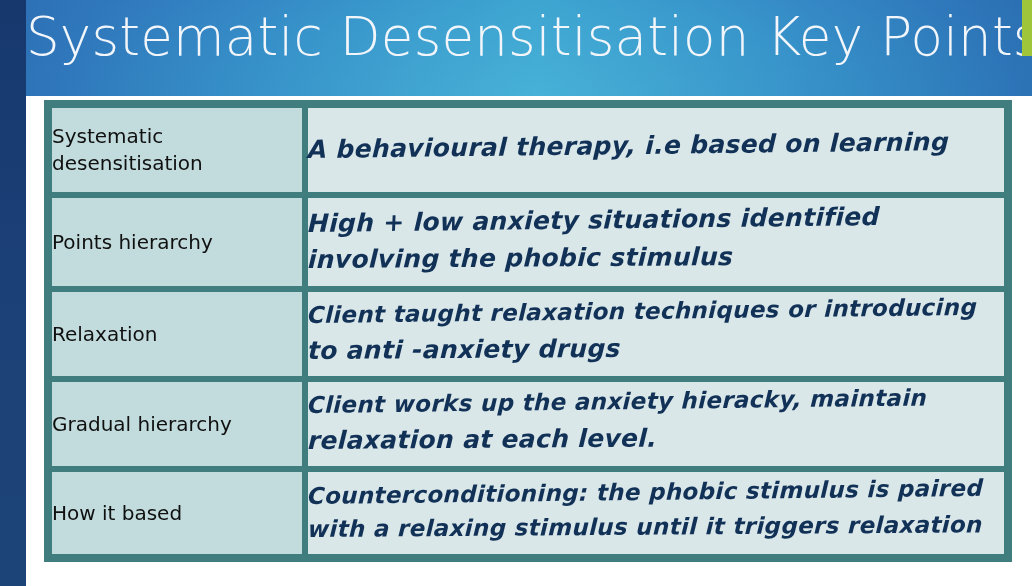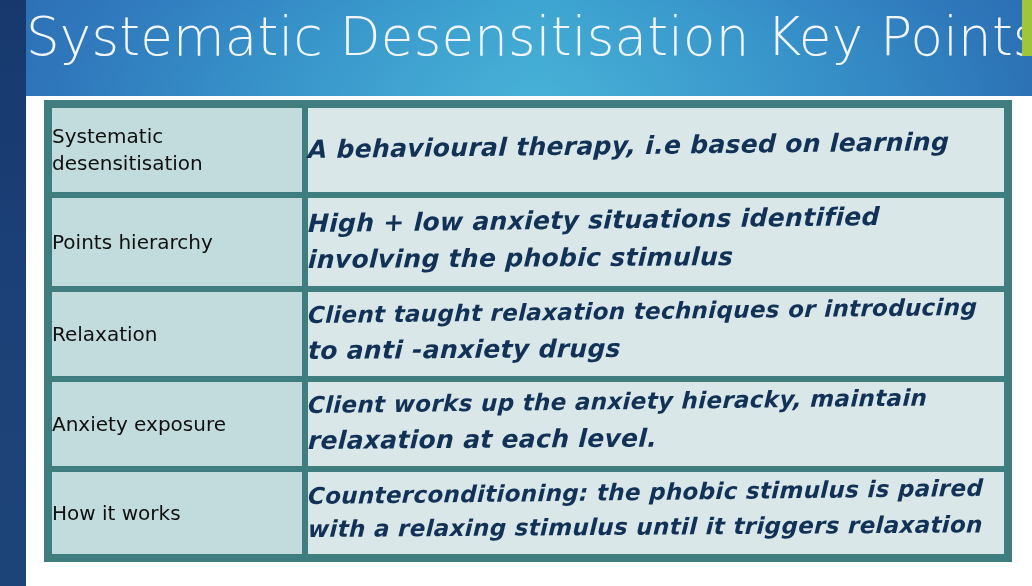--- a/index.html
+++ b/index.html
@@ -157,29 +157,29 @@
 
         <tr class="row-3">
           <td class="term-cell">Relaxation</td>
           <td class="note-cell">
             <span class="hand small">Client taught relaxation techniques or introducing</span>
             <span class="hand l2">to anti -anxiety drugs</span>
           </td>
         </tr>
 
         <tr class="row-4">
-          <td class="term-cell">Anxiety exposure</td>
+          <td class="term-cell">Gradual hierarchy</td>
           <td class="note-cell">
             <span class="hand small">Client works up the anxiety hieracky, maintain</span>
             <span class="hand l2">relaxation at each level.</span>
           </td>
         </tr>
 
         <tr class="row-5">
-          <td class="term-cell">How it works</td>
+          <td class="term-cell">How it based</td>
           <td class="note-cell">
             <span class="hand small">Counterconditioning: the phobic stimulus is paired</span>
             <span class="hand l2 small">with a relaxing stimulus until it triggers relaxation</span>
           </td>
         </tr>
 
       </tbody>
     </table>
 
   </div>

